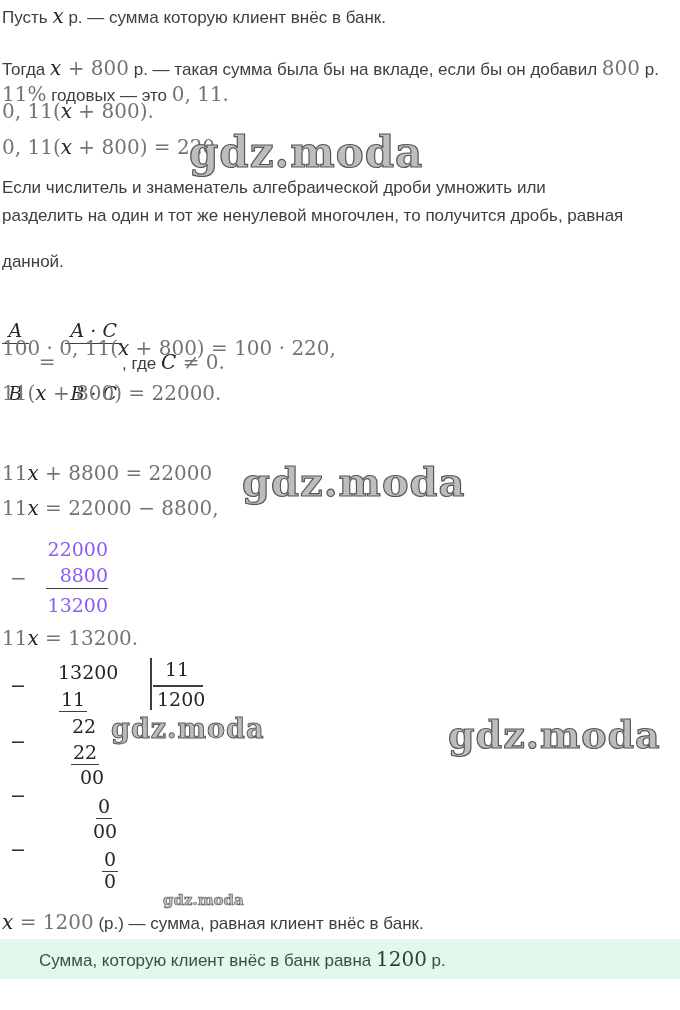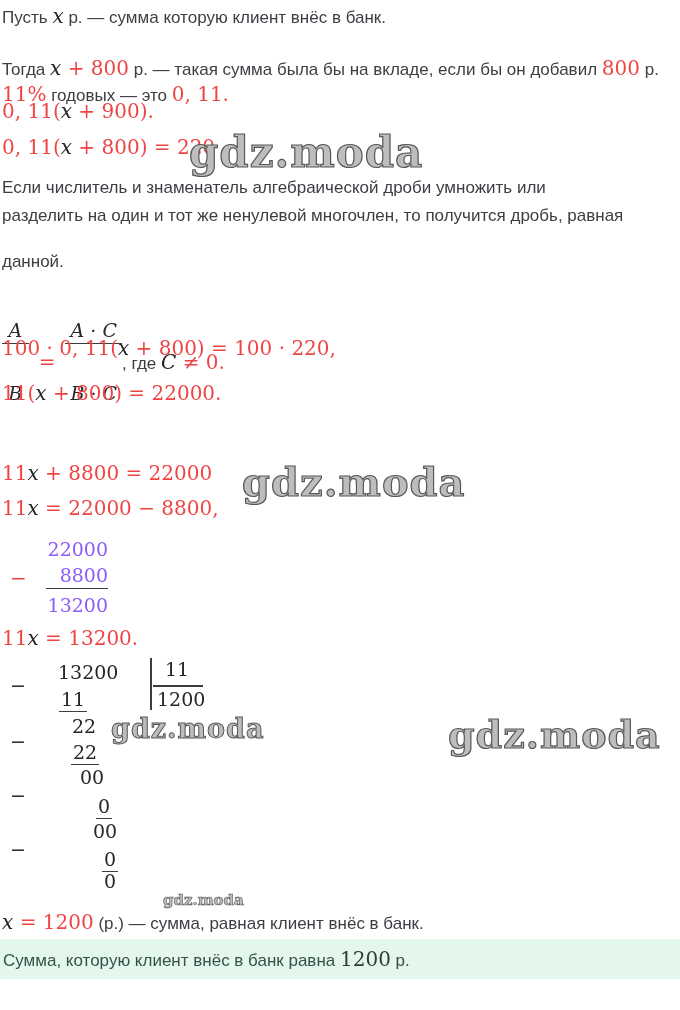--- a/index.html
+++ b/index.html
@@ -12,21 +12,21 @@
     font-family:"Liberation Sans",sans-serif;
   }
   .line{
     position:absolute;
     left:2px;
     white-space:pre;
   }
   .clip{height:22px;overflow:hidden;}
   
   .seg-t{font-family:"Liberation Sans",sans-serif;font-size:17px;color:#3d3d44;}
-  .seg-m{font-family:"DejaVu Serif",serif;font-size:20px;color:#ef4444;}
+  .seg-m{font-family:"DejaVu Serif",serif;font-size:20px;color:#737373;}
   .seg-mi{font-family:"DejaVu Serif",serif;font-size:20px;font-style:italic;color:#26262b;}
 
   
   .wm{
     position:absolute;
     font-family:"DejaVu Serif",serif;
     font-weight:bold;
     letter-spacing:1px;
     color:#bdbdbd;
     -webkit-text-stroke:1.2px #575757;
@@ -82,33 +82,33 @@
   .div-vline{position:absolute;left:150px;top:2px;width:1.5px;height:52px;background:#3c3c42;}
   .div-divisor{position:absolute;left:165px;top:2px;font-family:"DejaVu Serif",serif;font-size:19px;color:#26262b;}
   .div-qline{position:absolute;left:153px;top:29px;width:50px;height:1.5px;background:#3c3c42;}
   .div-quotient{position:absolute;left:157px;top:32px;font-family:"DejaVu Serif",serif;font-size:19px;color:#26262b;}
 
   
   .answer-bar{
     position:absolute;left:0;top:939px;width:680px;height:40px;
     display:flex;align-items:center;
   }
-  .answer-bar .inner{padding-left:3px;white-space:pre;}
+  .answer-bar .inner{padding-left:3px;white-space:pre;margin-left:36px;}
   .answer-bar .seg-t{color:#36514a;}
   .answer-bar .seg-m{color:#2c4038;}
 </style>
 </head>
 <body>
 
 <div class="page">
 
   <div class="line" style="top:4px"><span class="seg-t">Пусть </span><span class="seg-mi">x</span><span class="seg-t"> р. — сумма которую клиент внёс в банк.</span></div>
   <div class="line clip" style="top:56px"><span class="seg-t">Тогда </span><span class="seg-mi">x</span><span class="seg-m"> + 800</span><span class="seg-t"> р. — такая сумма была бы на вкладе, если бы он добавил </span><span class="seg-m">800</span><span class="seg-t"> р.</span></div>
   <div class="line" style="top:82px"><span class="seg-m">11%</span><span class="seg-t"> годовых — это </span><span class="seg-m">0, 11.</span></div>
-  <div class="line" style="top:99px"><span class="seg-m">0, 11(</span><span class="seg-mi">x</span><span class="seg-m"> + 900).</span></div>
+  <div class="line" style="top:99px"><span class="seg-m">0, 11(</span><span class="seg-mi">x</span><span class="seg-m"> + 800).</span></div>
   <div class="line" style="top:135px"><span class="seg-m">0, 11(</span><span class="seg-mi">x</span><span class="seg-m"> + 800) = 220</span></div>
   <div class="line" style="top:178px"><span class="seg-t">Если числитель и знаменатель алгебраической дроби умножить или</span></div>
   <div class="line" style="top:206px"><span class="seg-t">разделить на один и тот же ненулевой многочлен, то получится дробь, равная</span></div>
   <div class="line" style="top:252px"><span class="seg-t">данной.</span></div>
 
   <div class="frac-line">
     <span class="frac">
       <span class="num seg-mi">A</span>
       <span class="den seg-mi">B</span>
     </span>

